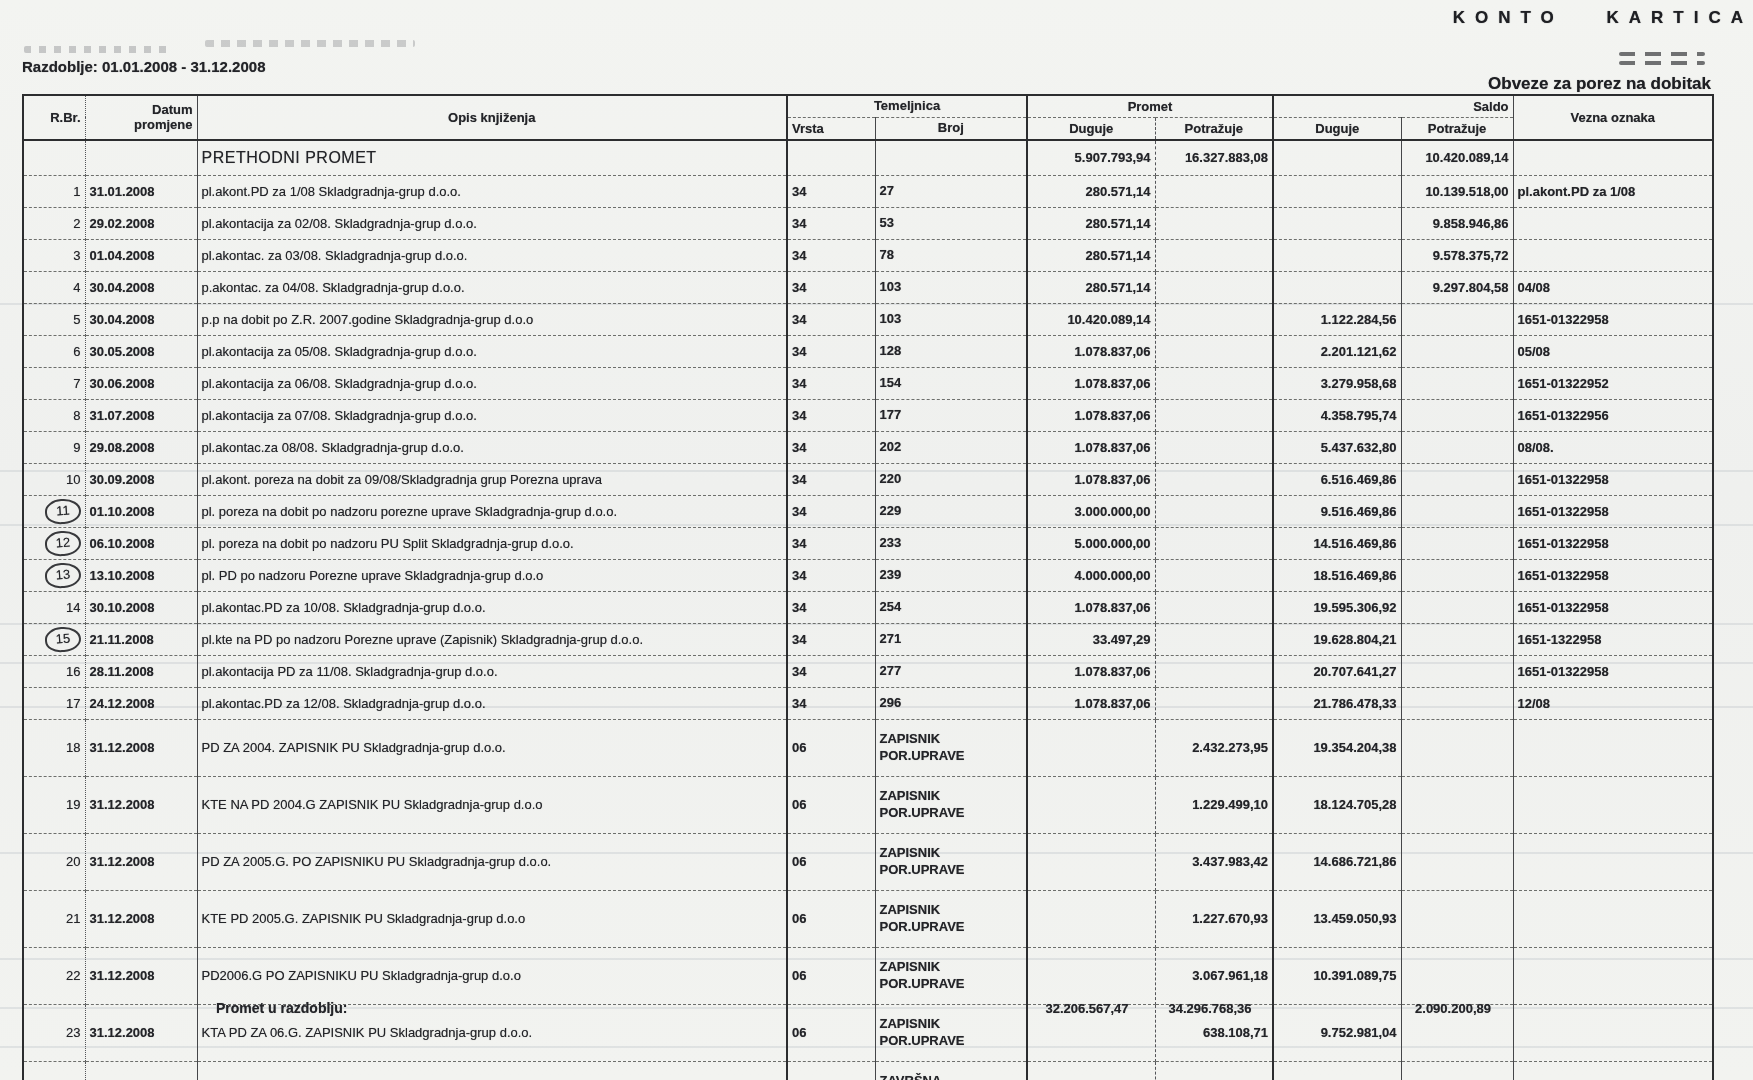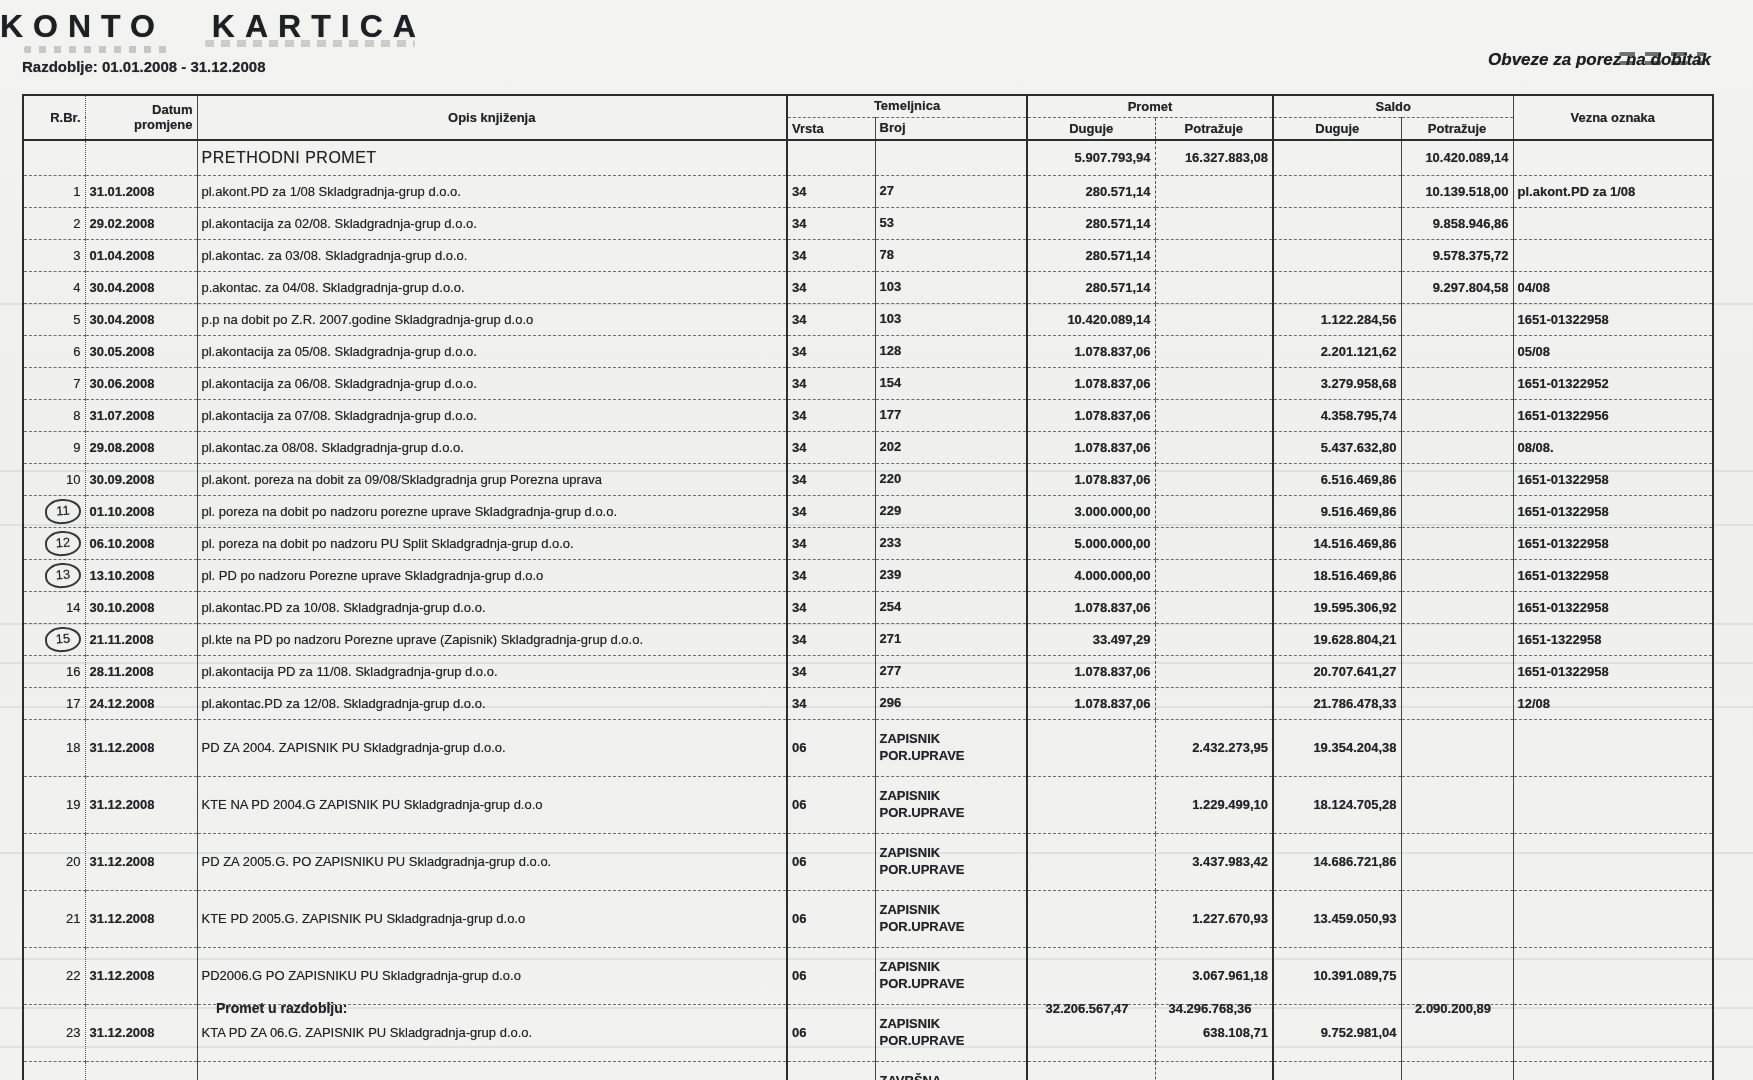--- a/index.html
+++ b/index.html
@@ -3,32 +3,31 @@
 <meta charset="utf-8">
 <style>
   html,body{margin:0;padding:0;background:#e9eae7;}
   .paper{
     position:relative;width:1753px;height:1080px;overflow:hidden;
     background:linear-gradient(180deg,#f0f1ee 0%,#ecedeb 45%,#eff0ed 100%);
     font-family:"Liberation Sans",sans-serif;color:#1f2024;
     filter:blur(0.3px) contrast(1.03);
   }
   .title{
-    position:absolute;top:8px;left:0;width:100%;text-align:left;
-    font-size:32px;font-weight:700;letter-spacing:10px;word-spacing:28px;color:#212226;
+    position:absolute;top:8px;left:0;width:100%;text-align:right;
+    font-size:17px;font-weight:700;letter-spacing:10px;word-spacing:28px;color:#212226;
     text-shadow:0 0 1px rgba(20,20,25,.6);
   }
   .period{
     position:absolute;top:58px;left:22px;font-size:15px;font-weight:700;color:#26272b;
     text-shadow:0 0 .8px rgba(20,20,25,.55);
   }
   .account{
-    position:absolute;top:50px;right:42px;font-size:17px;font-weight:700;color:#212226;
+    position:absolute;top:74px;right:42px;font-size:17px;font-weight:700;color:#212226;
     text-shadow:0 0 .8px rgba(20,20,25,.6);
-    font-style:italic;
   }
   
   .scribble{position:absolute;opacity:.45;border-radius:2px;}
   .scr1{top:46px;left:24px;width:150px;height:7px;
     background:repeating-linear-gradient(90deg,rgba(62,64,72,.55) 0 7px,transparent 7px 15px);}
   .scr2{top:40px;left:205px;width:210px;height:7px;
     background:repeating-linear-gradient(90deg,rgba(62,64,72,.5) 0 9px,transparent 9px 16px);}
   .marks{position:absolute;top:52px;right:48px;width:86px;height:16px;opacity:.7;}
   .marks div{height:4px;background:repeating-linear-gradient(90deg,#3a3b3e 0 16px,transparent 16px 26px);margin-bottom:5px;border-radius:2px;}
   
@@ -119,26 +118,26 @@
       <col style="width:200px">
     </colgroup>
     <thead>
       <tr>
         <th rowspan="2" class="c-rbr h2th">R.Br.</th>
         <th rowspan="2" class="c-datum h2th" style="white-space:pre-line;text-align:right">Datum
 promjene</th>
         <th rowspan="2" class="c-opis h2th">Opis knjiženja</th>
         <th colspan="2" class="c-broj grp">Temeljnica</th>
         <th colspan="2" class="c-promet_p grp" style="text-align:center">Promet</th>
-        <th colspan="2" class="c-saldo_p grp" style="text-align:center">Saldo</th>
+        <th colspan="2" class="c-saldo_p grp" style="text-align:right">Saldo</th>
         <th rowspan="2" class="c-vezna h2th" style="text-align:center">Vezna oznaka</th>
       </tr>
       <tr>
         <th class="c-vrsta h2th" style="text-align:left;padding-left:4px">Vrsta</th>
-        <th class="c-broj h2th" style="text-align:left;padding-left:4px">Broj</th>
+        <th class="c-broj h2th" style="text-align:center;padding-left:4px">Broj</th>
         <th class="c-promet_d h2th" style="text-align:center;padding-right:4px">Duguje</th>
         <th class="c-promet_p h2th" style="text-align:center;padding-right:4px">Potražuje</th>
         <th class="c-saldo_d h2th" style="text-align:center;padding-right:4px">Duguje</th>
         <th class="c-saldo_p h2th" style="text-align:center;padding-right:4px">Potražuje</th>
       </tr>
     </thead>
     <tbody>
         <tr class="first">
           <td class="c-rbr"></td>
           <td class="c-datum"></td>

